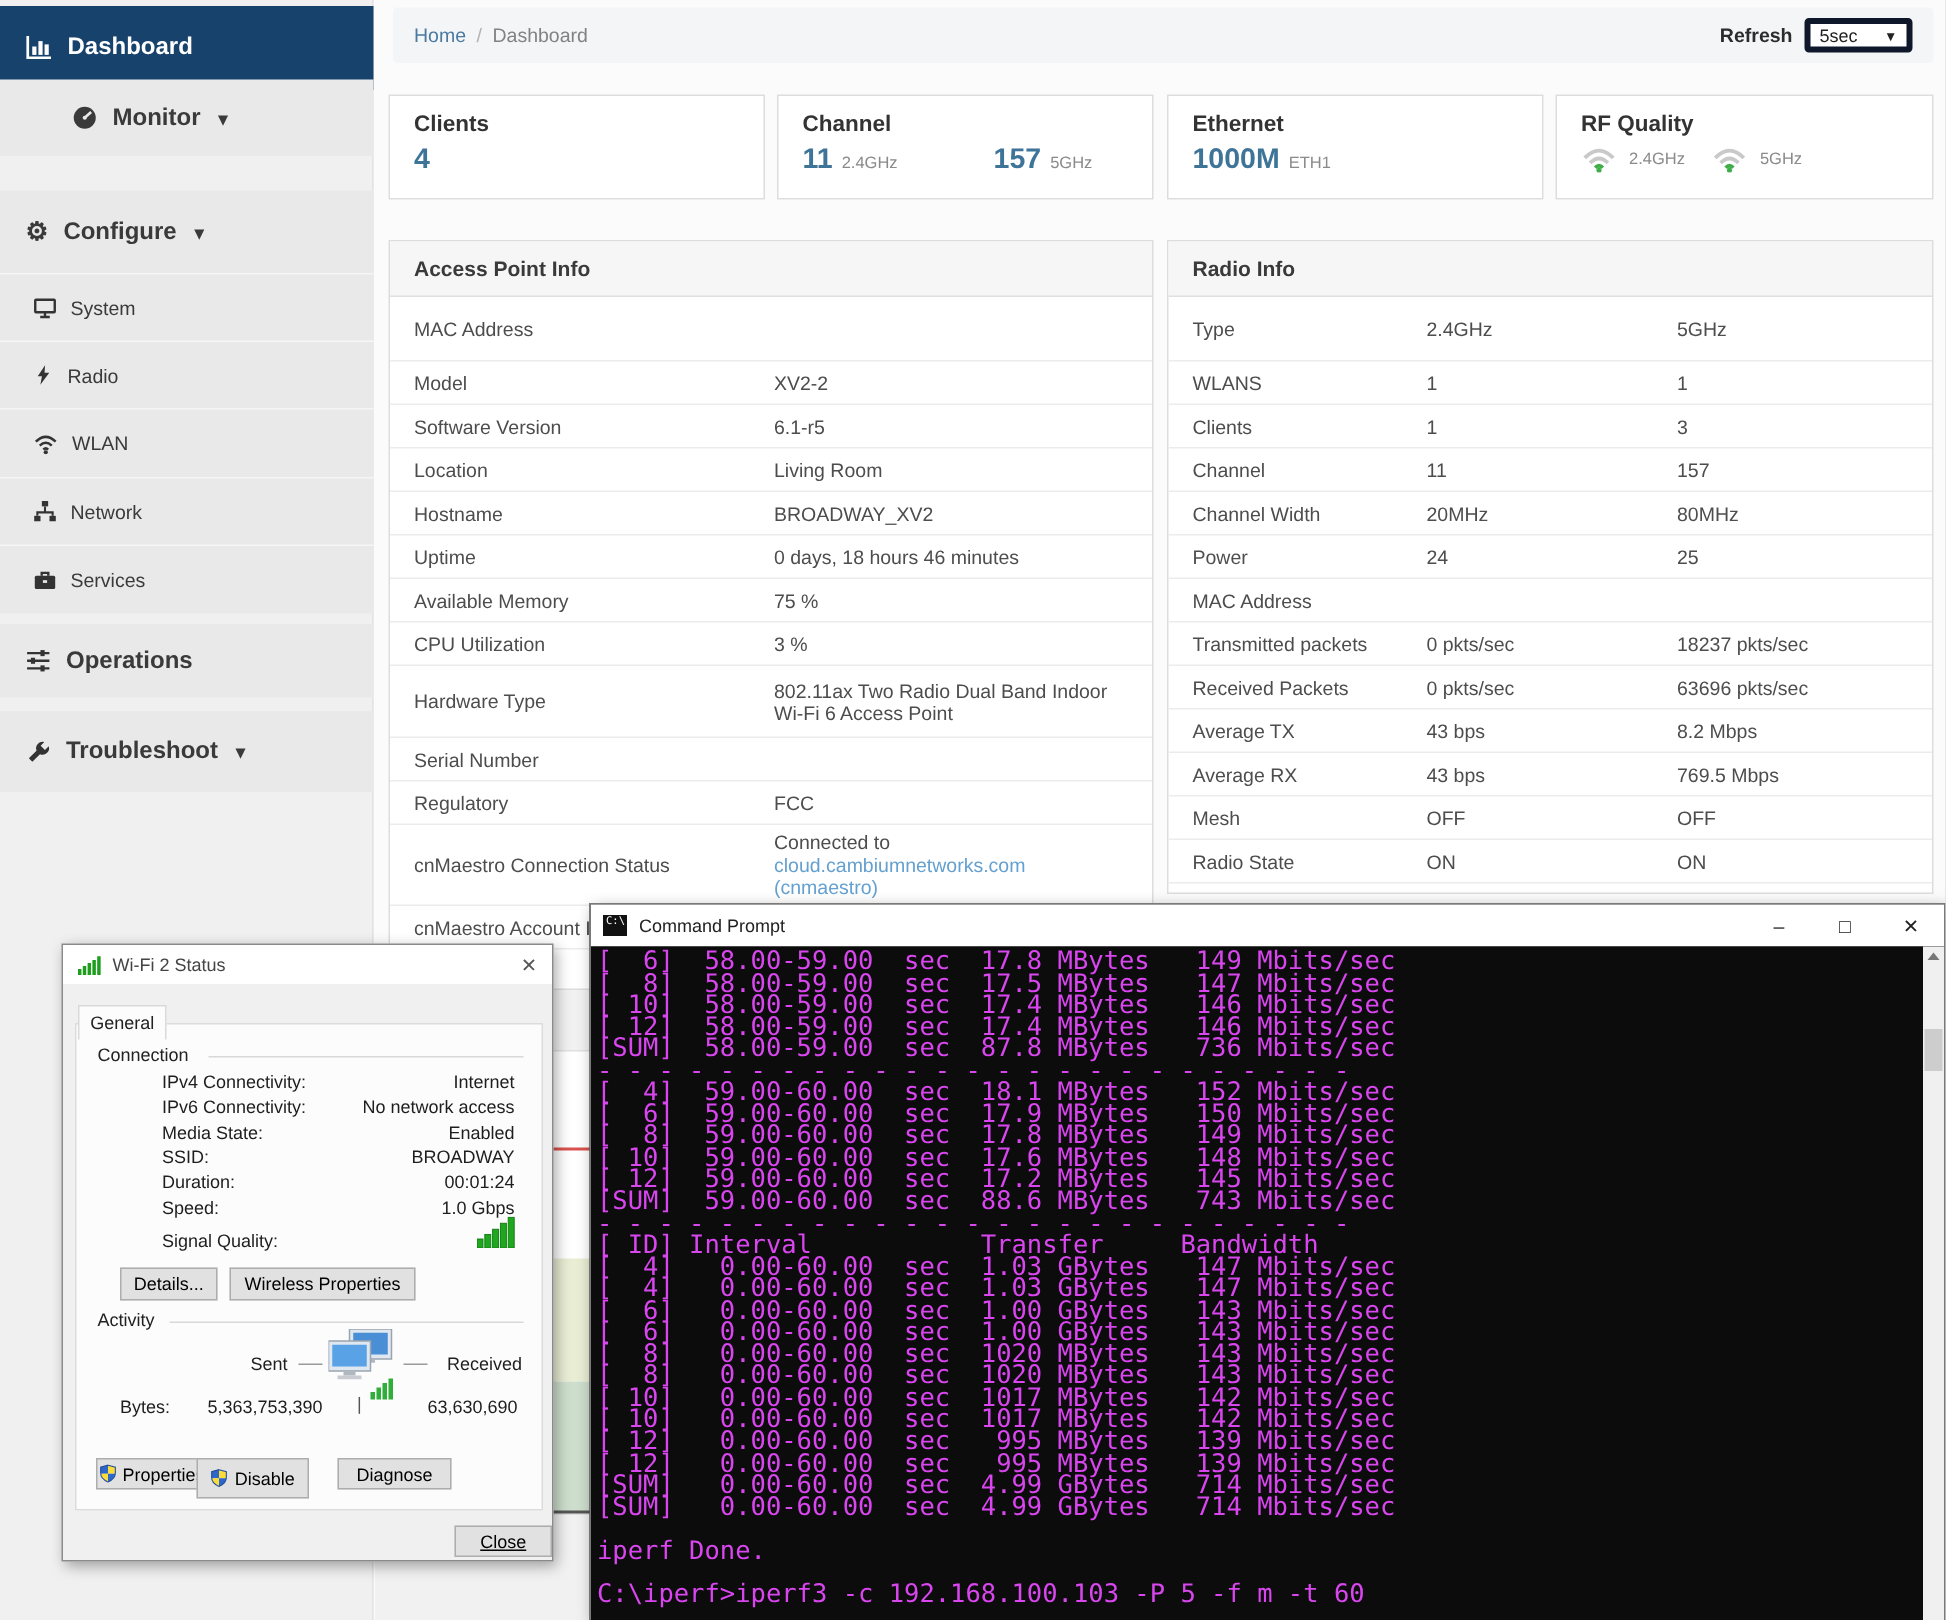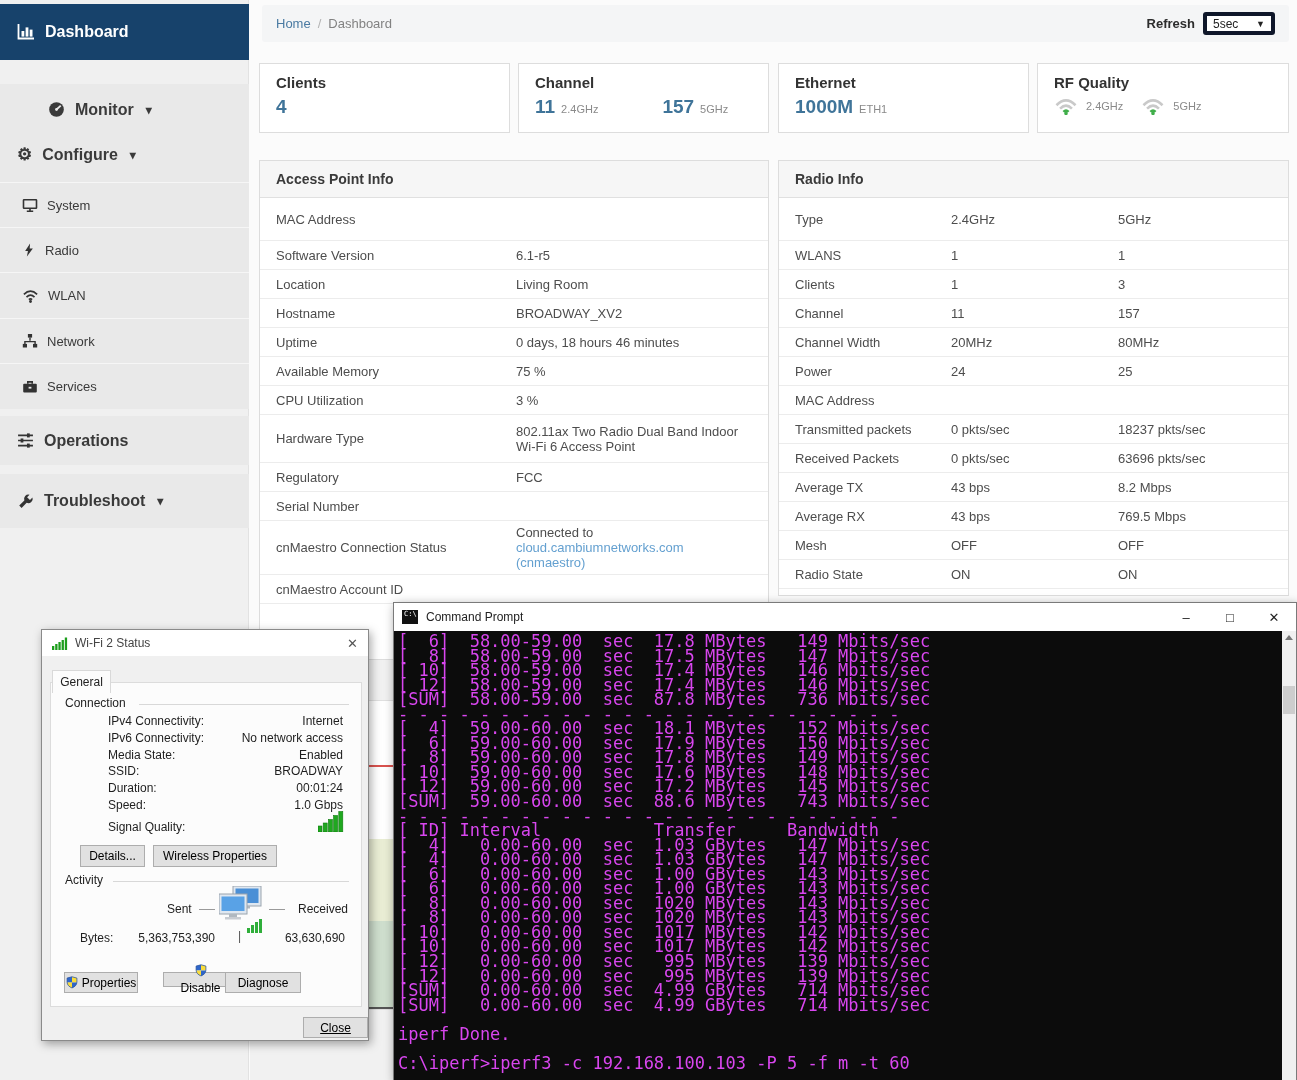--- a/index.html
+++ b/index.html
@@ -86,21 +86,21 @@
         <svg width="18" height="16" viewBox="0 0 18 16">
             <path d="M1.5 0v14.5H17" stroke="#fff" stroke-width="1.8" fill="none"></path>
             <rect x="4.5" y="7" width="2.8" height="5.6" fill="#fff"></rect>
             <rect x="8.6" y="3.4" width="2.8" height="9.2" fill="#fff"></rect>
             <rect x="12.7" y="5.6" width="2.8" height="7" fill="#fff"></rect>
           </svg>
       </span>
       <span>Dashboard</span>
     </div>
 
-    <div class="side-block" style="top:84px;height:51px;padding-left:48px;">
+    <div class="side-block" style="top:53px;height:51px;padding-left:48px;">
       <span class="icon">
         <svg width="17" height="17" viewBox="0 0 16 16">
             <circle cx="8" cy="8" r="6.9" fill="#3a3a3a"></circle>
             <path d="M8 8L12 4.4" stroke="#e9e9e9" stroke-width="1.7"></path>
             <circle cx="8" cy="8" r="1.3" fill="#e9e9e9"></circle>
           </svg>
       </span>
       <span>Monitor</span>
       <span class="caret">▾</span>
     </div>
@@ -252,20 +252,24 @@
       <div class="band-green"></div>
   </div>
 
   <div class="panel" style="left:259px;top:160px;width:510px;height:500px;">
     <div class="panel-header">Access Point Info</div>
     <div class="t-row first">
         <span class="lbl">MAC Address</span>
         <span class="val"></span>
       </div>
     <div class="t-row">
+        <span class="lbl">Model</span>
+        <span class="val">XV2-2</span>
+      </div>
+    <div class="t-row">
         <span class="lbl">Software Version</span>
         <span class="val">6.1-r5</span>
       </div>
     <div class="t-row">
         <span class="lbl">Location</span>
         <span class="val">Living Room</span>
       </div>
     <div class="t-row">
         <span class="lbl">Hostname</span>
         <span class="val">BROADWAY_XV2</span>
@@ -280,26 +284,26 @@
       </div>
     <div class="t-row">
         <span class="lbl">CPU Utilization</span>
         <span class="val">3 %</span>
       </div>
     <div class="t-row" style="min-height:48px;">
         <span class="lbl">Hardware Type</span>
         <span class="val">802.11ax Two Radio Dual Band Indoor Wi-Fi 6 Access Point</span>
       </div>
     <div class="t-row">
+        <span class="lbl">Serial Number</span>
+        <span class="val"></span>
+      </div>
+    <div class="t-row">
         <span class="lbl">Regulatory</span>
         <span class="val">FCC</span>
-      </div>
-    <div class="t-row">
-        <span class="lbl">Serial Number</span>
-        <span class="val"></span>
       </div>
     <div class="t-row" style="min-height:47px;">
       <span class="lbl">cnMaestro Connection Status</span>
       <span class="val"><span>Connected to </span><span class="link">cloud.cambiumnetworks.com (cnmaestro)</span></span>
     </div>
     <div class="t-row">
         <span class="lbl">cnMaestro Account ID</span>
         <span class="val"></span>
       </div>
   </div>
@@ -459,21 +463,21 @@
                 <rect x="0" y="0" width="6.5" height="7" fill="#2f66c9"></rect>
                 <rect x="6.5" y="0" width="6.5" height="7" fill="#fadc3a"></rect>
                 <rect x="0" y="7" width="6.5" height="7" fill="#fadc3a"></rect>
                 <rect x="6.5" y="7" width="6.5" height="7" fill="#2f66c9"></rect>
               </g>
               <path d="M6.5 0.8 11.8 2.2v4.3c0 3.2-2.3 5.2-5.3 6.4C3.5 11.7 1.2 9.7 1.2 6.5V2.2z" fill="none" stroke="#24509e" stroke-width="0.8"></path>
             </svg>
         </span>
         <span>Properties</span>
       </div>
-      <div class="win-btn" style="left:112px;top:289px;width:75px;height:15px;flex-direction:column;">
+      <div class="win-btn" style="left:80px;top:289px;width:75px;height:27px;">
         <span class="icon">
           <svg width="12" height="13" viewBox="0 0 13 14">
               <defs>
                 <clipPath id="sh2">
                   <path d="M6.5 0.8 11.8 2.2v4.3c0 3.2-2.3 5.2-5.3 6.4C3.5 11.7 1.2 9.7 1.2 6.5V2.2z"></path>
                 </clipPath>
               </defs>
               <g clip-path="url(#sh2)">
                 <rect x="0" y="0" width="6.5" height="7" fill="#2f66c9"></rect>
                 <rect x="6.5" y="0" width="6.5" height="7" fill="#fadc3a"></rect>

